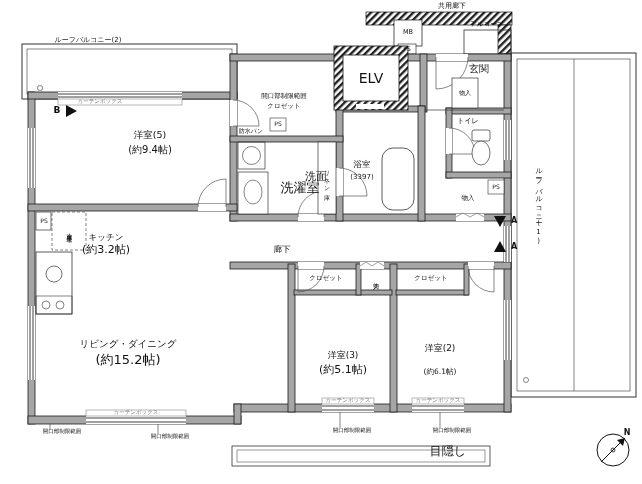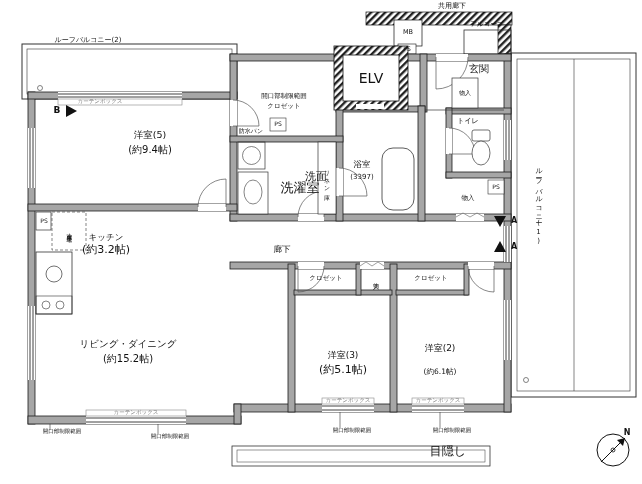--- a/index.html
+++ b/index.html
@@ -244,21 +244,21 @@
   <div class="lbl" style="left:106px;top:249px;font-size:11px">(約3.2帖)</div>
   <div class="lbl v" style="left:69px;top:231px;font-size:5.5px">冷蔵庫置場</div>
   <div class="lbl" style="left:44px;top:221px;font-size:6px">PS</div>
   <div class="lbl" style="left:282px;top:249px;font-size:8.5px">廊下</div>
 
   <div class="lbl" style="left:326px;top:278px;font-size:6.5px">クロゼット</div>
   <div class="lbl v" style="left:376px;top:279px;font-size:6px">物入</div>
   <div class="lbl" style="left:431px;top:278px;font-size:6.5px">クロゼット</div>
 
   <div class="lbl" style="left:128px;top:344px;font-size:9.5px">リビング・ダイニング</div>
-  <div class="lbl" style="left:128px;top:359px;font-size:10px">(約15.2帖)</div>
+  <div class="lbl" style="left:128px;top:359px;font-size:13px">(約15.2帖)</div>
   <div class="lbl" style="left:343px;top:355px;font-size:9px">洋室(3)</div>
   <div class="lbl" style="left:343px;top:369px;font-size:11px">(約5.1帖)</div>
   <div class="lbl" style="left:440px;top:348px;font-size:9px">洋室(2)</div>
   <div class="lbl" style="left:440px;top:372px;font-size:7.5px">(約6.1帖)</div>
 
   <div class="lbl gray" style="left:136px;top:413px;font-size:5.5px">カーテンボックス</div>
   <div class="lbl gray" style="left:348px;top:401px;font-size:5.5px">カーテンボックス</div>
   <div class="lbl gray" style="left:438px;top:401px;font-size:5.5px">カーテンボックス</div>
 
   <div class="lbl" style="left:62px;top:432px;font-size:5.5px">開口部制限範囲</div>

